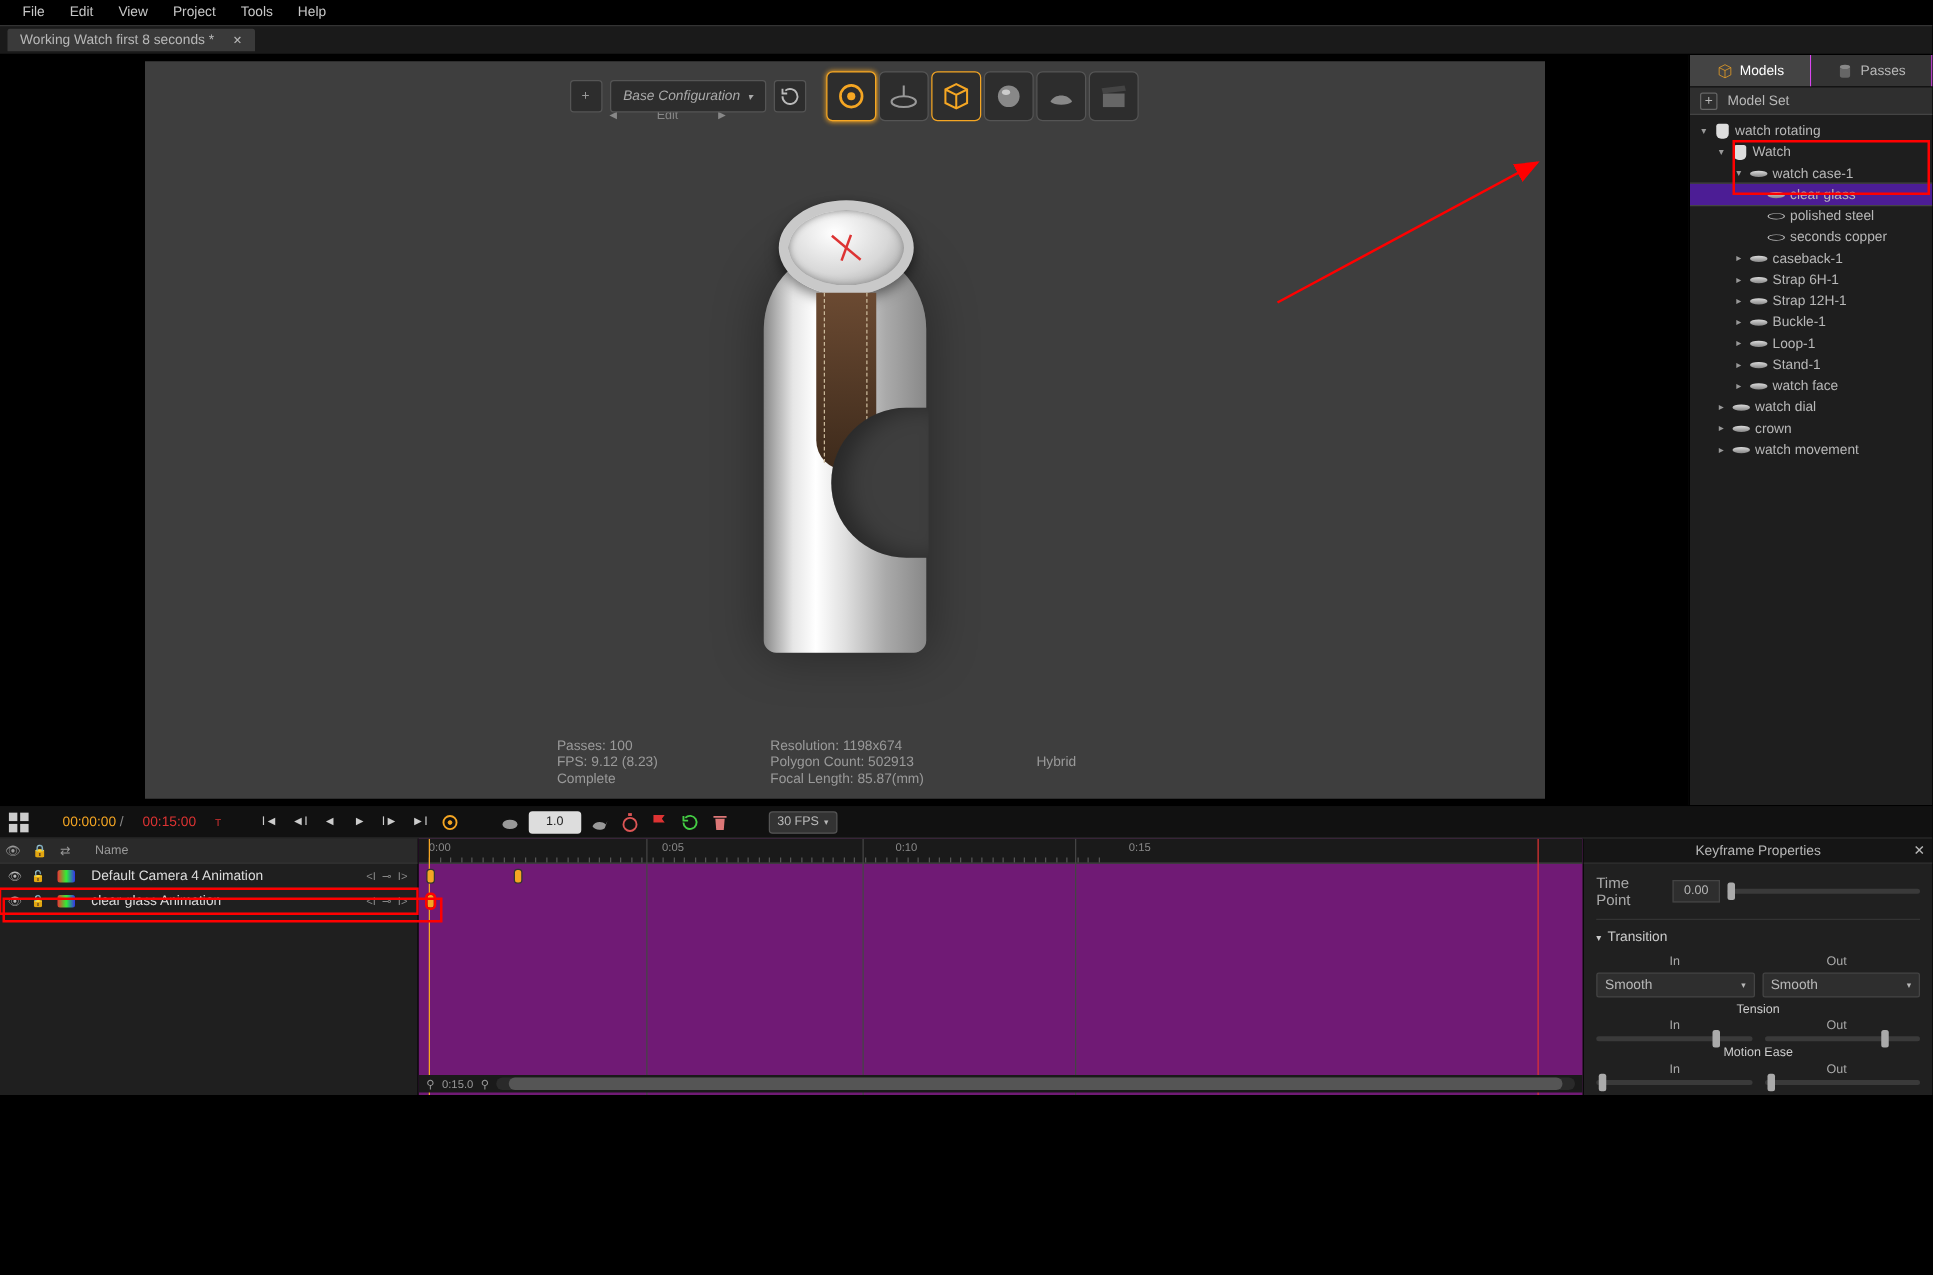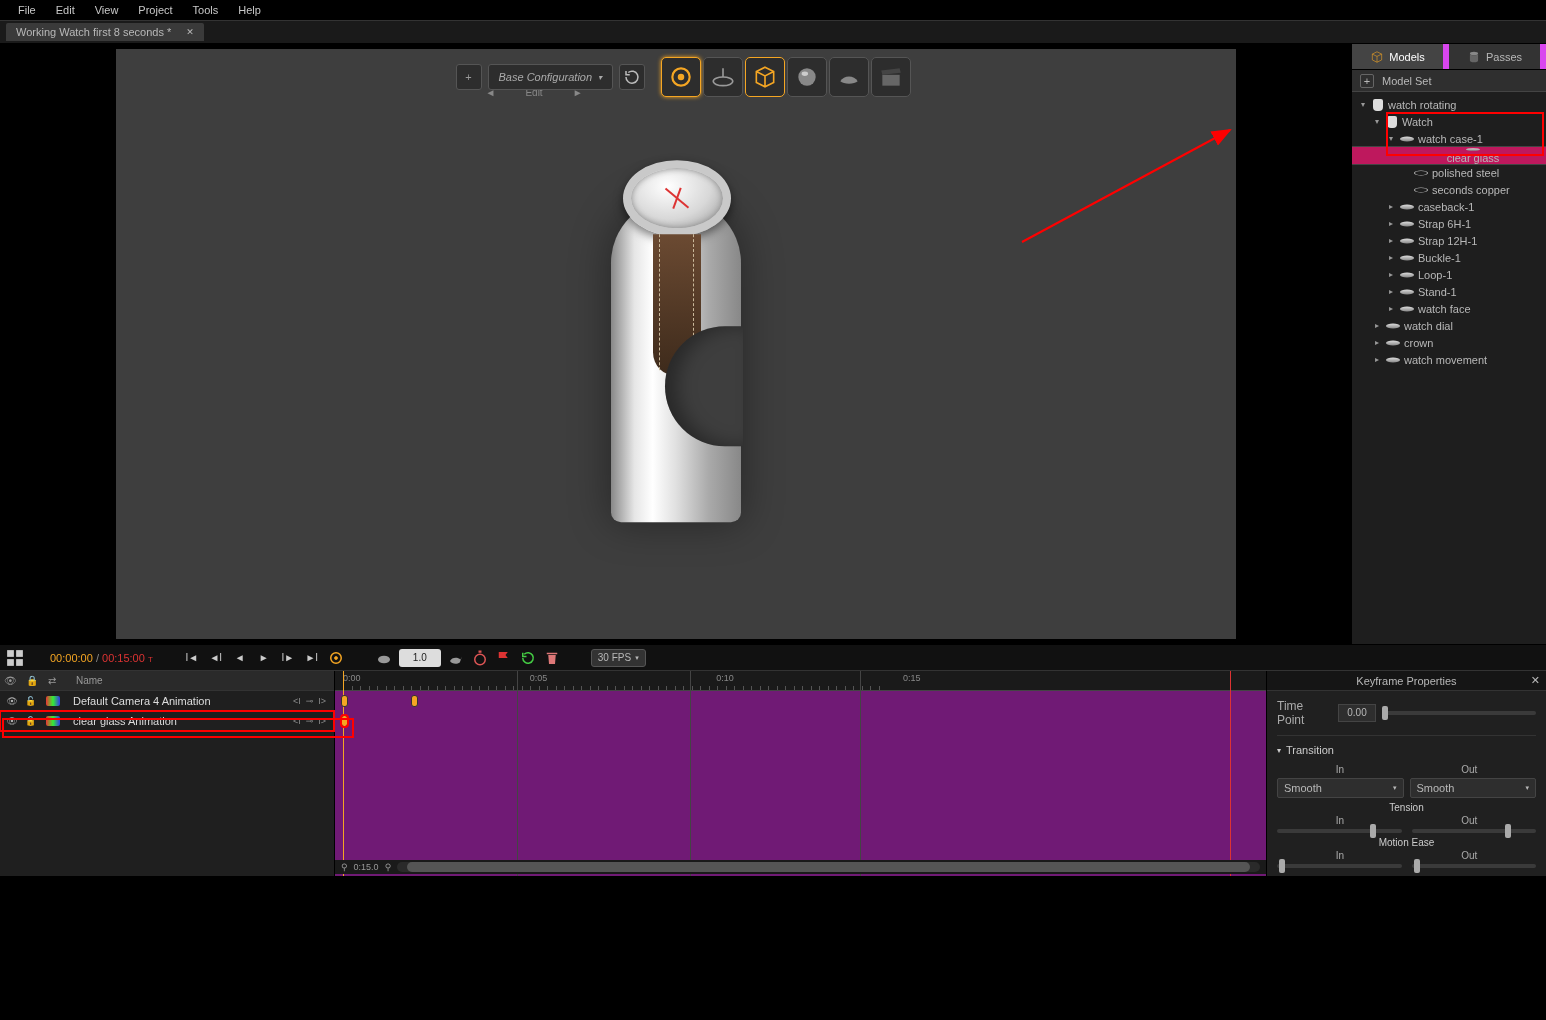--- a/index.html
+++ b/index.html
@@ -40,41 +40,41 @@
 .watch-face::before { content:""; position:absolute; left:50%; top:50%; width:22px; height:2px; background:#d33; transform:translate(-50%,-50%) rotate(-70deg); }
 .strap { position:absolute; top:36px; left:42px; width:48px; height:142px; background:linear-gradient(#6b4a32,#3d2a1b); border-radius:0 0 24px 24px; }
 .strap::before,.strap::after { content:""; position:absolute; top:0; bottom:6px; width:1px; border-left:1px dashed #c9b89a; }
 .strap::before { left:6px; } .strap::after { right:6px; }
 
 .vp-stats { position:absolute; bottom:10px; left:330px; display:flex; gap:90px; color:#9a9a9a; font-size:11px; }
 .vp-stats .col { display:flex; flex-direction:column; gap:1px; }
 
 
 .panel-tabs { display:flex; height:26px; background:#2a2a2a; border-bottom:1px solid #000; }
-.panel-tab { flex:1; display:flex; align-items:center; justify-content:center; gap:5px; border-right:6px solid #d946ef; cursor:pointer; background:#333; }
+.panel-tab { flex:1; display:flex; align-items:center; justify-content:center; gap:5px; border-right:1px solid #d946ef; cursor:pointer; background:#333; }
 .panel-tab.active { background:#444; color:#fff; }
 .panel-head { height:22px; background:#2f2f2f; display:flex; align-items:center; padding:0 8px; gap:8px; border-bottom:1px solid #444; }
 .plus { width:14px; height:14px; border:1px solid #666; border-radius:2px; text-align:center; line-height:12px; cursor:pointer; }
 .tree { padding:4px 0; font-size:11px; overflow:hidden; }
 .tree-row { display:flex; align-items:center; height:17px; padding-left:6px; cursor:pointer; white-space:nowrap; }
-.tree-row.sel { background:#be185d; outline:1px solid #444;flex-direction:column; }
+.tree-row.sel { background:#4c1d95; outline:1px solid #444; }
 .tree-caret { width:10px; text-align:center; color:#999; font-size:8px; }
 .tree-icon { width:14px; height:10px; margin:0 4px; display:inline-block; }
 .ico-part { background:linear-gradient(#ddd,#888); border-radius:50%; transform:scaleY(.5); }
 .ico-assy { width:10px; height:12px; background:#ddd; margin:0 5px; border-radius:2px 2px 4px 4px; }
 .ico-ring { border:1px solid #bbb; border-radius:50%; background:none; transform:scaleY(.5); }
 .red-box { position:absolute; border:2px solid #f00; pointer-events:none; z-index:10; }
 .red-arrow { position:absolute; z-index:9; pointer-events:none; }
 
 
 .timeline { height:232px; background:#1a1a1a; border-top:1px solid #000; display:flex; flex-direction:column; position:relative; }
 .tl-controls { height:30px; background:#111; display:flex; align-items:center; padding:0 6px; gap:6px; border-bottom:1px solid #333; }
 .tl-time { font-size:11px; }
 .tl-time .cur { color:#f5a623; }
-.tl-time .tot { color:#d33; }
+.tl-time .tot { color:#d33;margin-left:12px; }
 .tc-btn { width:18px; height:18px; color:#ccc; display:flex; align-items:center; justify-content:center; cursor:pointer; font-size:10px; }
 .tc-btn.gear svg circle { stroke:#f5a623; }
 .tl-speed { width:42px; height:18px; background:#ddd; color:#222; border-radius:3px; text-align:center; font-size:10px; line-height:18px; }
 .tl-fps { height:18px; background:#333; border:1px solid #555; padding:0 6px; border-radius:3px; display:flex; align-items:center; gap:4px; font-size:10px; }
 
 .tl-body { flex:1; display:flex; }
 .tl-tracks { width:335px; background:#1f1f1f; border-right:1px solid #000; }
 .tl-track-head { height:20px; background:#2a2a2a; display:flex; align-items:center; padding:0 4px; gap:6px; border-bottom:1px solid #333; font-size:10px; color:#999; }
 .tl-th-ico { width:16px; }
 .track-row { height:20px; display:flex; align-items:center; padding:0 4px; gap:3px; border-bottom:1px solid #2a2a2a; }
@@ -199,20 +199,35 @@
       </div>
 
       <div class="scene">
         <div class="stand">
           <div class="watch-face"></div>
           <div class="strap"></div>
           <div class="stand-cut"></div>
         </div>
       </div>
 
+      <div class="vp-stats">
+        <div class="col">
+          <span>Passes: 100</span>
+          <span>FPS: 9.12 (8.23)</span>
+          <span>Complete</span>
+        </div>
+        <div class="col">
+          <span>Resolution: 1198x674</span>
+          <span>Polygon Count: 502913</span>
+          <span>Focal Length: 85.87(mm)</span>
+        </div>
+        <div class="col" style="justify-content:center;">
+          <span>Hybrid</span>
+        </div>
+      </div>
     </div>
   </div>
 
   <div class="sidepanel" style="position:relative;">
     <div class="panel-tabs">
       <div class="panel-tab active">
         <svg width="14" height="14" viewBox="0 0 24 24">
             <path fill="none" stroke="#f5a623" d="M12 3l8 4v10l-8 4-8-4V7zM4 7l8 4 8-4M12 11v10"></path>
           </svg>
         <span>Models</span>

